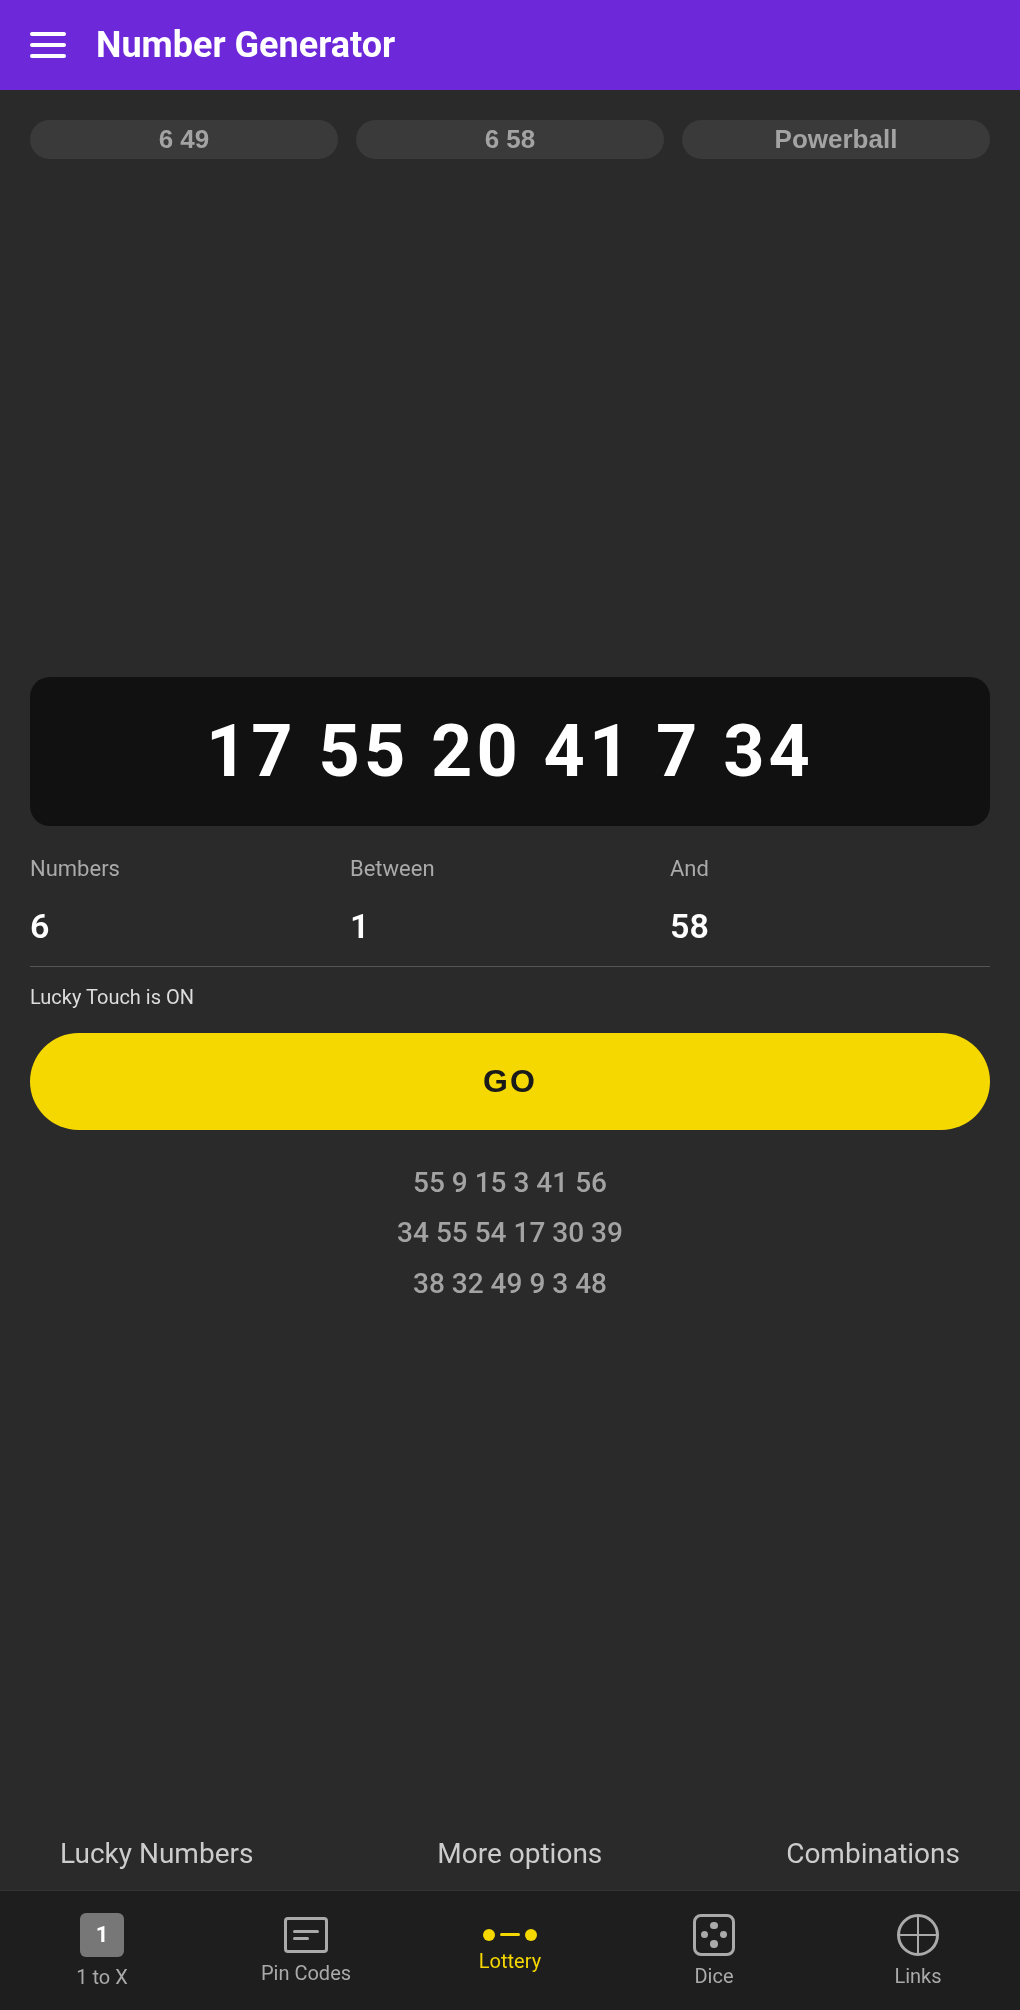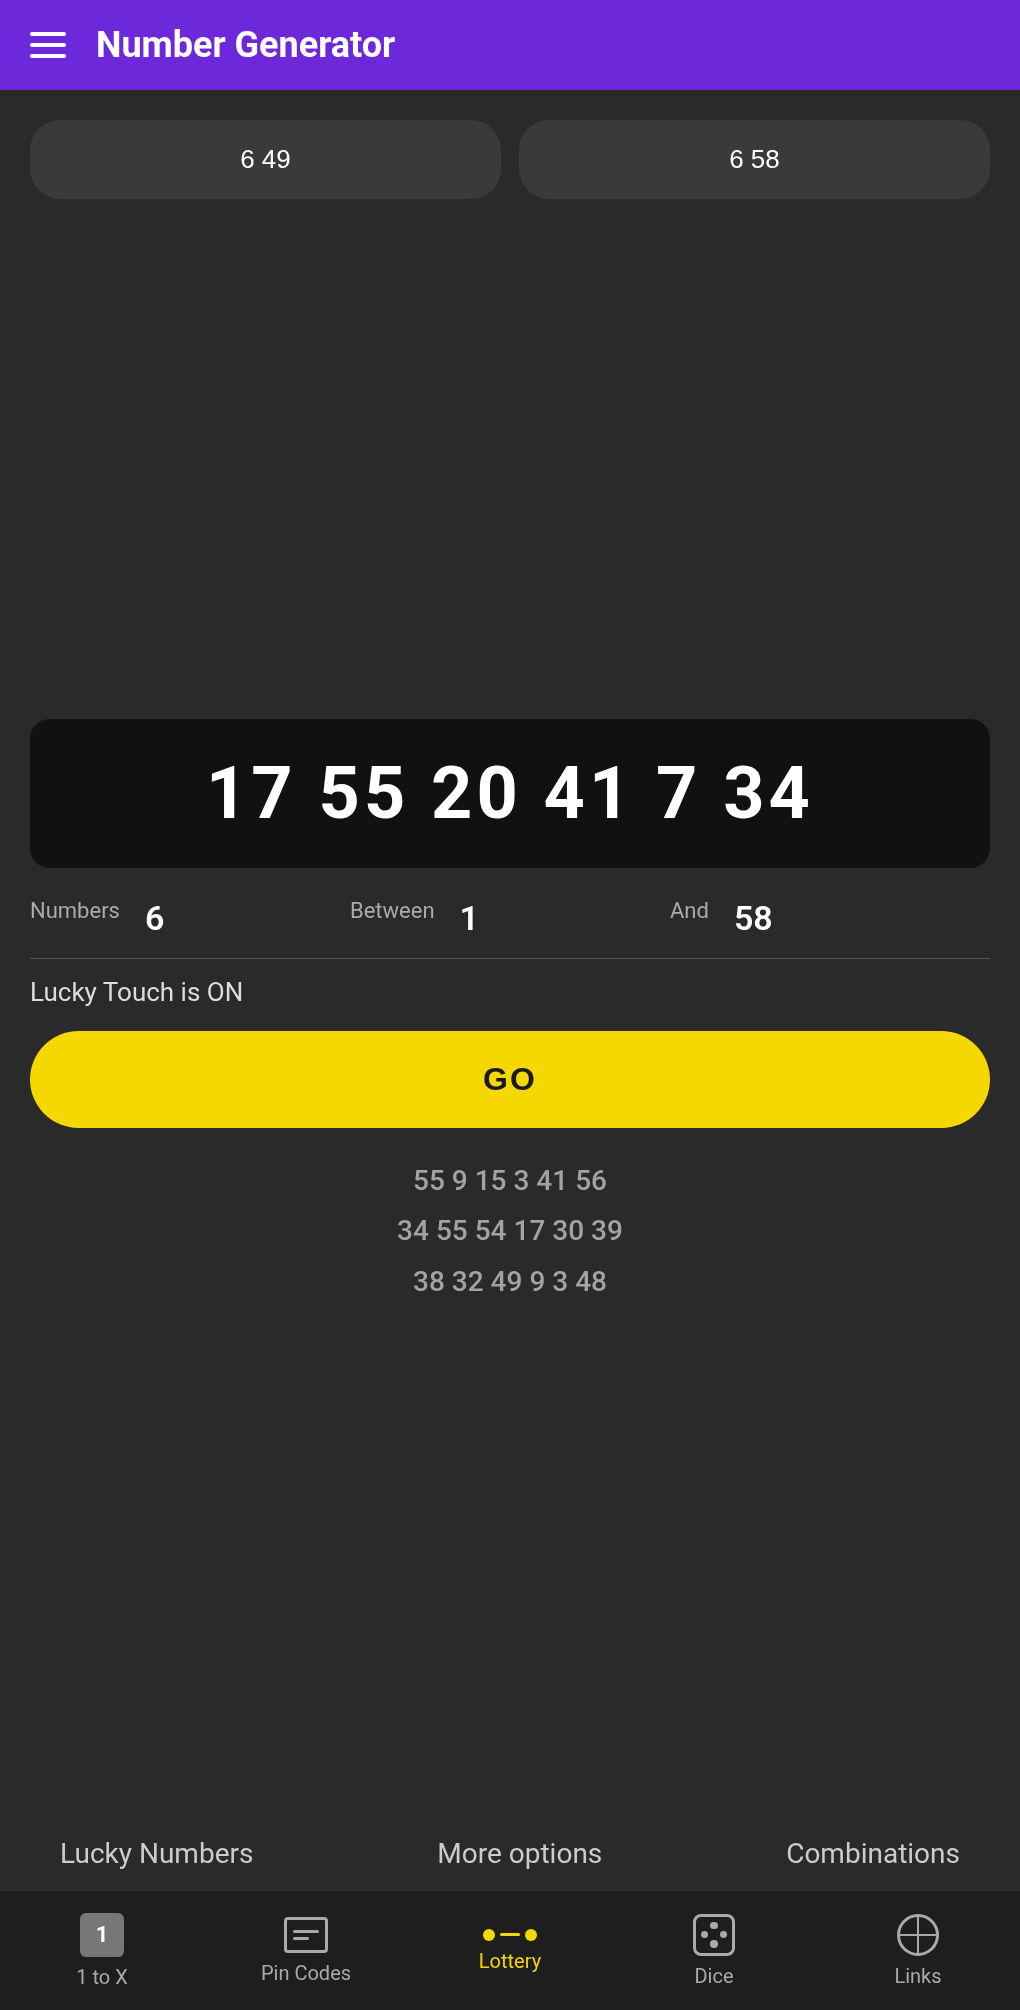--- a/index.html
+++ b/index.html
@@ -46,26 +46,26 @@
 
     
     .presets-row {
       display: flex;
       gap: 18px;
       padding: 30px 30px 20px 30px;
       flex-shrink: 0;
     }
     .preset-btn {
       background: #3a3a3a;
-      color: #ffffff;
+      color: #a3a3a3;
       border: none;
       border-radius: 30px;
-      padding: 24px 36px;
+      padding: 4px 36px;
       font-size: 26px;
-      font-weight: 400;
+      font-weight: 700;
       cursor: pointer;
       flex: 1;
     }
 
     
     .spacer { flex: 1; }
 
     
     .main-content {
       padding: 0 30px 20px 30px;
@@ -90,21 +90,21 @@
 
     
     .controls-row {
       display: flex;
       gap: 0;
       margin-bottom: 20px;
     }
     .control-group {
       flex: 1;
       display: flex;
-      flex-direction: row;
+      flex-direction: column;
       gap: 25px;
     }
     .control-label {
       font-size: 22px;
       color: #aaa;
       font-weight: 400;
     }
     .control-value {
       font-size: 34px;
       font-weight: 600;
@@ -113,21 +113,21 @@
 
     
     .divider {
       border: none;
       border-top: 1px solid #555;
       margin-bottom: 18px;
     }
 
     
     .lucky-touch {
-      font-size: 26px;
+      font-size: 20px;
       color: #ddd;
       margin-bottom: 24px;
     }
 
     
     .go-button {
       background: #f5d800;
       color: #1a1a1a;
       border: none;
       border-radius: 50px;
@@ -294,20 +294,21 @@
     <span></span>
     <span></span>
     <span></span>
   </div>
   <span class="header-title">Number Generator</span>
 </div>
 
 <div class="presets-row">
   <button class="preset-btn">6 49</button>
   <button class="preset-btn">6 58</button>
+  <button class="preset-btn">Powerball</button>
 </div>
 
 <div class="spacer" style="min-height: 200px;"></div>
 
 <div class="main-content">
 
   <div class="number-display">17  55  20  41  7  34</div>
 
   <div class="controls-row">
     <div class="control-group">

